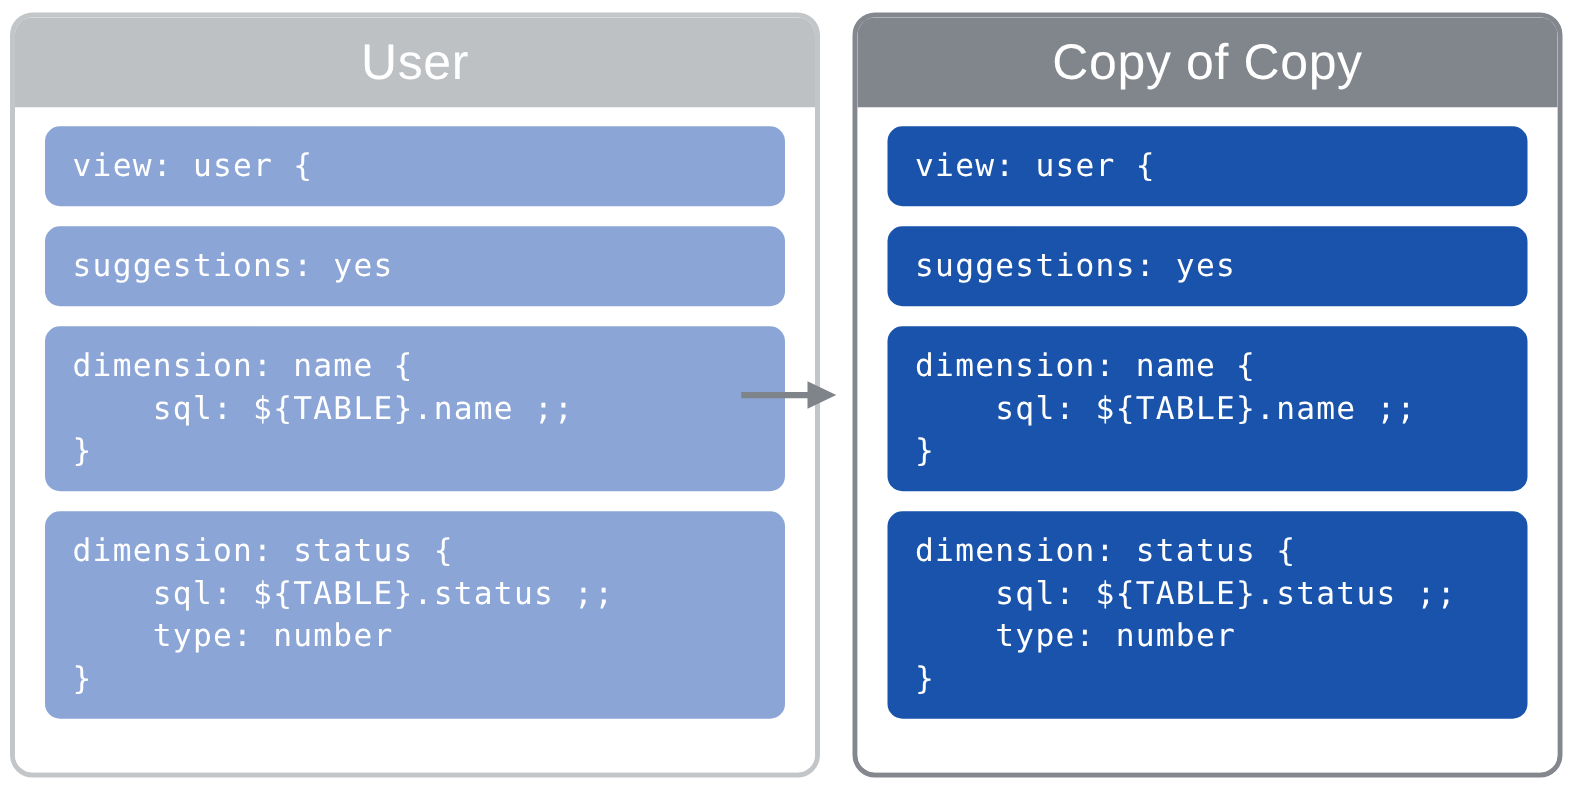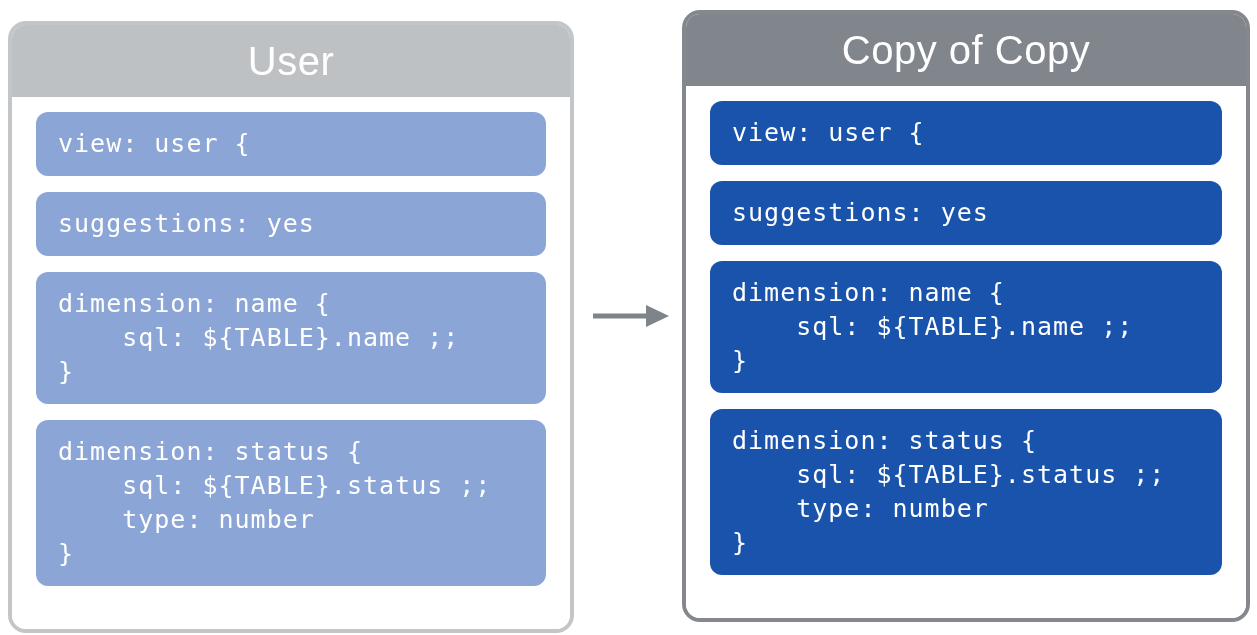--- a/index.html
+++ b/index.html
@@ -20,21 +20,21 @@
     top: 10px;
     height: 612px;
     box-sizing: border-box;
     border: 4px solid var(--border, #c3c6c9);
     border-radius: 18px;
     background: #ffffff;
     overflow: hidden;
     display: flex;
     flex-direction: column;
   }
-  .panel.source { left: 8px;   width: 566px; margin-top: 11px; }
+  .panel.source { left: 8px;   width: 648px; }
   .panel.copy   { left: 682px; width: 568px; }
 
   .panel-header {
     flex: 0 0 72px;
     background: var(--header-bg, #bdc1c4);
     color: #ffffff;
     font-size: 40px;
     line-height: 72px;
     text-align: center;
     letter-spacing: 0.5px;

